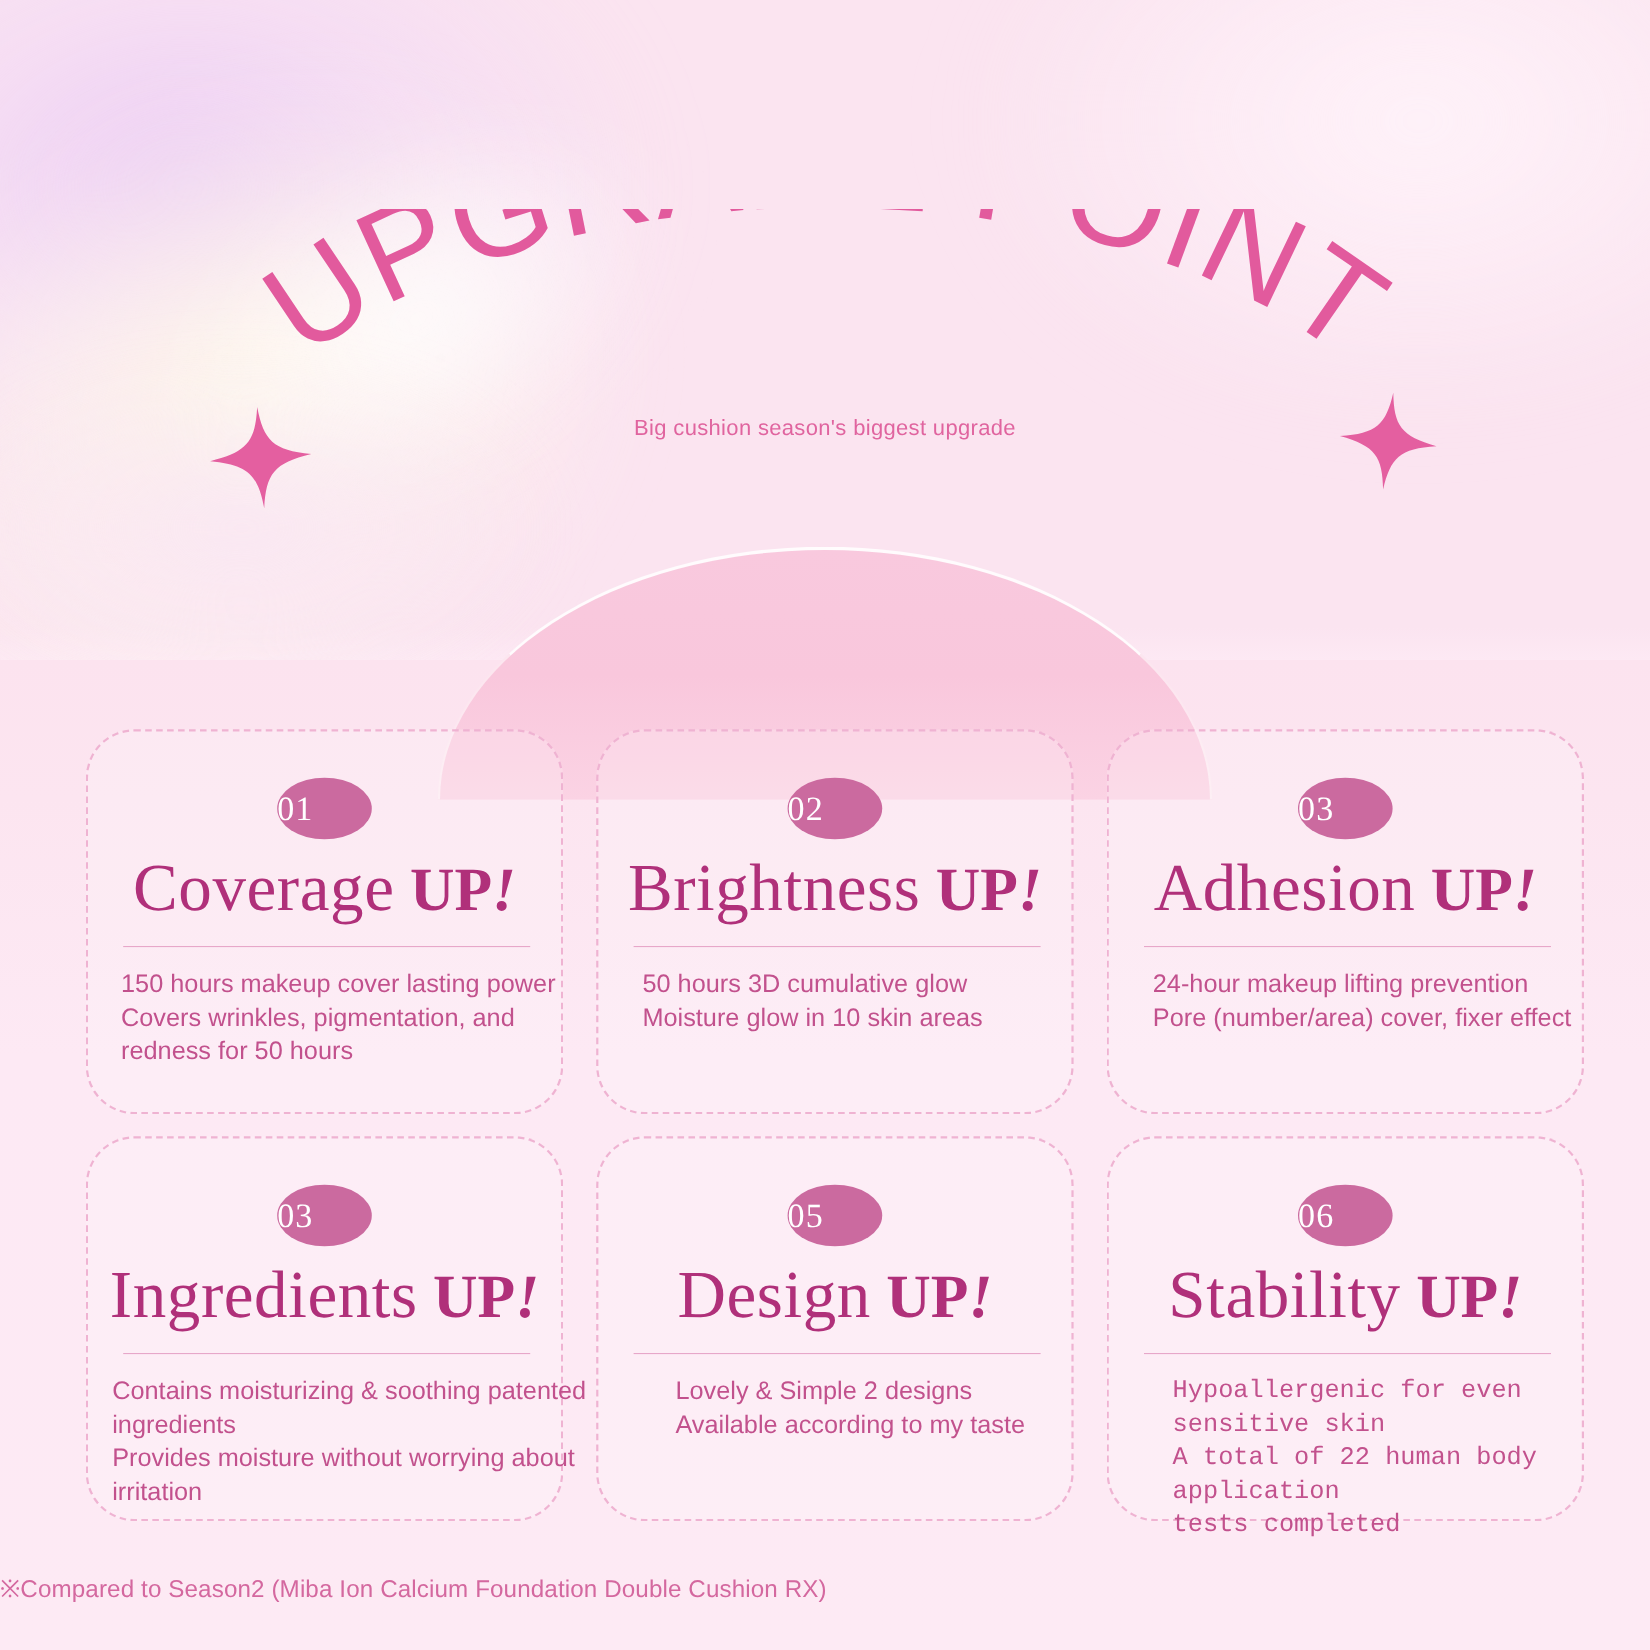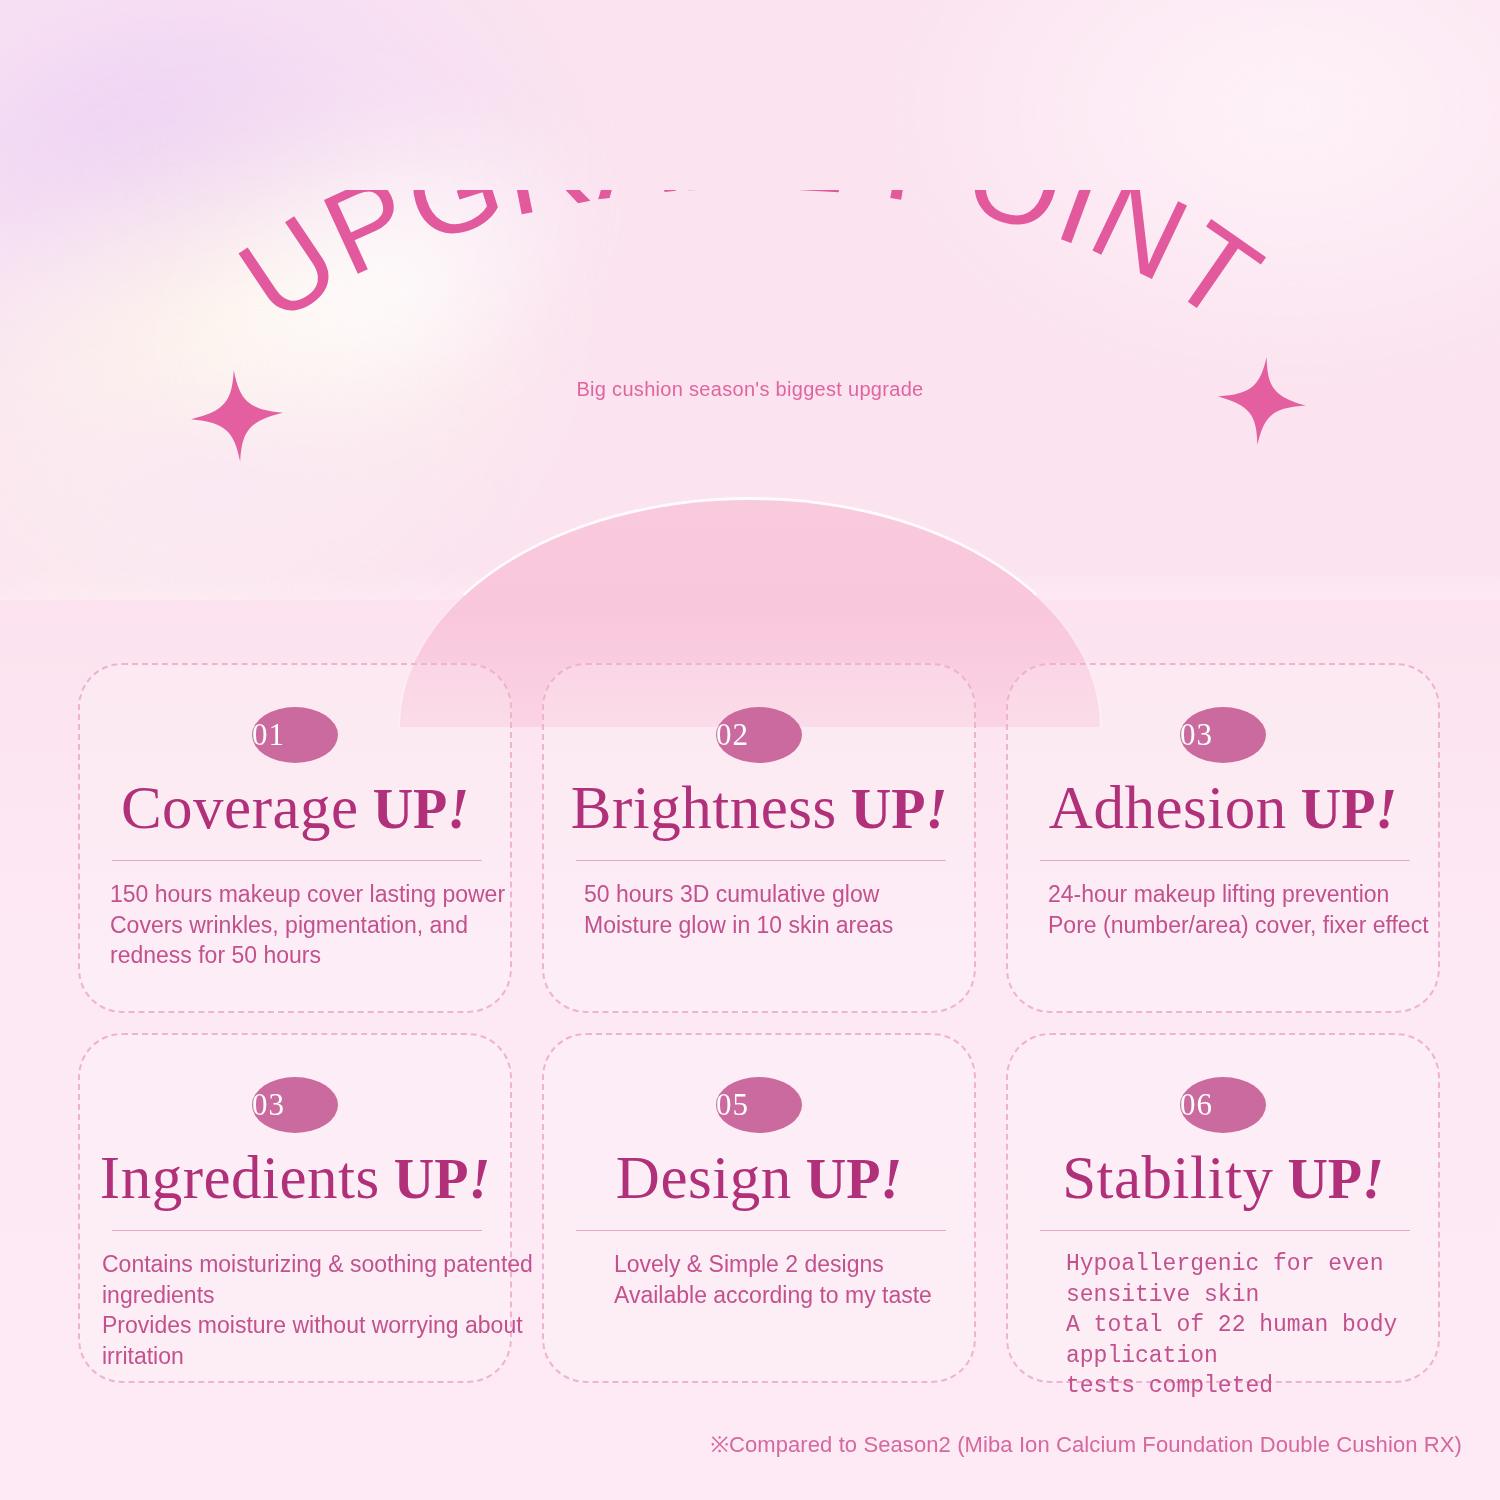--- a/index.html
+++ b/index.html
@@ -114,21 +114,21 @@
   .card[data-idx="1"] .card-body{left:30px;}
   .card[data-idx="2"] .card-body{left:40px;}
   .card[data-idx="3"] .card-body{left:40px;}
   .card[data-idx="4"] .card-body{left:22px;width:445px;}
   .card[data-idx="5"] .card-body{left:70px;}
   .card[data-idx="6"] .card-body{left:58px;width:430px;font-family:Liberation Mono, monospace;}
 
   
   #footnote{
     position:absolute;left:0;top:1428px;width:1462px;
-    text-align:right;font-size:22px;color:#d4689f;letter-spacing:.1px;
+    font-size:22px;color:#d4689f;letter-spacing:.1px;
   }
 </style>
 </head>
 <body>
 
 <div id="canvas">
 
   <div class="wisp" id="wisp-a"></div>
   <div class="wisp" id="wisp-b"></div>
   <div class="wisp" id="wisp-c"></div>

